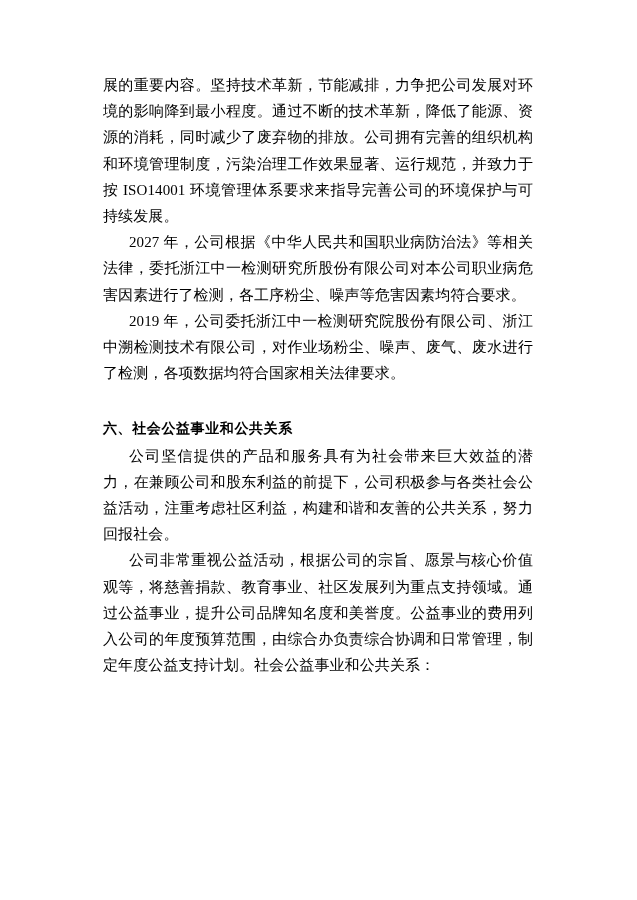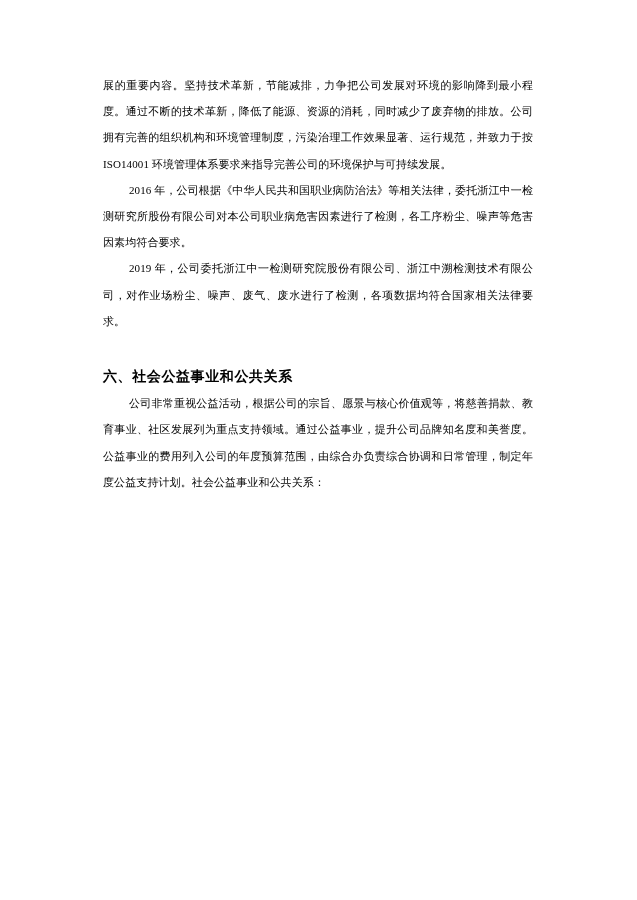--- a/index.html
+++ b/index.html
@@ -19,21 +19,21 @@
     overflow: hidden;
   }
   .doc-body {
     position: absolute;
     left: 103px;
     top: 72px;
     width: 430px;
   }
   .para {
     margin: 0 0 0 0;
-    font-size: 11px;
+    font-size: 15px;
     line-height: 26.2px;
     color: #000000;
     text-align: justify;
     text-justify: inter-ideograph;
     letter-spacing: 0.1px;
   }
   .indent2 {
     text-indent: 26px;
   }
   .indent3 {
@@ -49,26 +49,27 @@
   .spacer-md { height: 30px; }
 </style>
 </head>
 <body>
 
 <div class="page">
   <div class="doc-body">
 
     <p class="para">展的重要内容。坚持技术革新，节能减排，力争把公司发展对环境的影响降到最小程度。通过不断的技术革新，降低了能源、资源的消耗，同时减少了废弃物的排放。公司拥有完善的组织机构和环境管理制度，污染治理工作效果显著、运行规范，并致力于按 ISO14001 环境管理体系要求来指导完善公司的环境保护与可持续发展。</p>
 
-    <p class="para indent2">2016 年，公司根据《中华人民共和国职业病防治法》等相关法律，委托浙江中一检测研究所股份有限公司对本公司职业病危害因素进行了检测，各工序粉尘、噪声等危害因素均符合要求。</p>
+    <p class="para indent2">2027 年，公司根据《中华人民共和国职业病防治法》等相关法律，委托浙江中一检测研究所股份有限公司对本公司职业病危害因素进行了检测，各工序粉尘、噪声等危害因素均符合要求。</p>
 
     <p class="para indent2">2019 年，公司委托浙江中一检测研究院股份有限公司、浙江中溯检测技术有限公司，对作业场粉尘、噪声、废气、废水进行了检测，各项数据均符合国家相关法律要求。</p>
 
 
     <div class="spacer-md"></div>
 
     <div class="heading">六、社会公益事业和公共关系</div>
 
+    <p class="para indent2">公司坚信提供的产品和服务具有为社会带来巨大效益的潜力，在兼顾公司和股东利益的前提下，公司积极参与各类社会公益活动，注重考虑社区利益，构建和谐和友善的公共关系，努力回报社会。</p>
 
     <p class="para indent2">公司非常重视公益活动，根据公司的宗旨、愿景与核心价值观等，将慈善捐款、教育事业、社区发展列为重点支持领域。通过公益事业，提升公司品牌知名度和美誉度。公益事业的费用列入公司的年度预算范围，由综合办负责综合协调和日常管理，制定年度公益支持计划。社会公益事业和公共关系：</p>
 
   </div>
 </div>
 
 </body></html>

